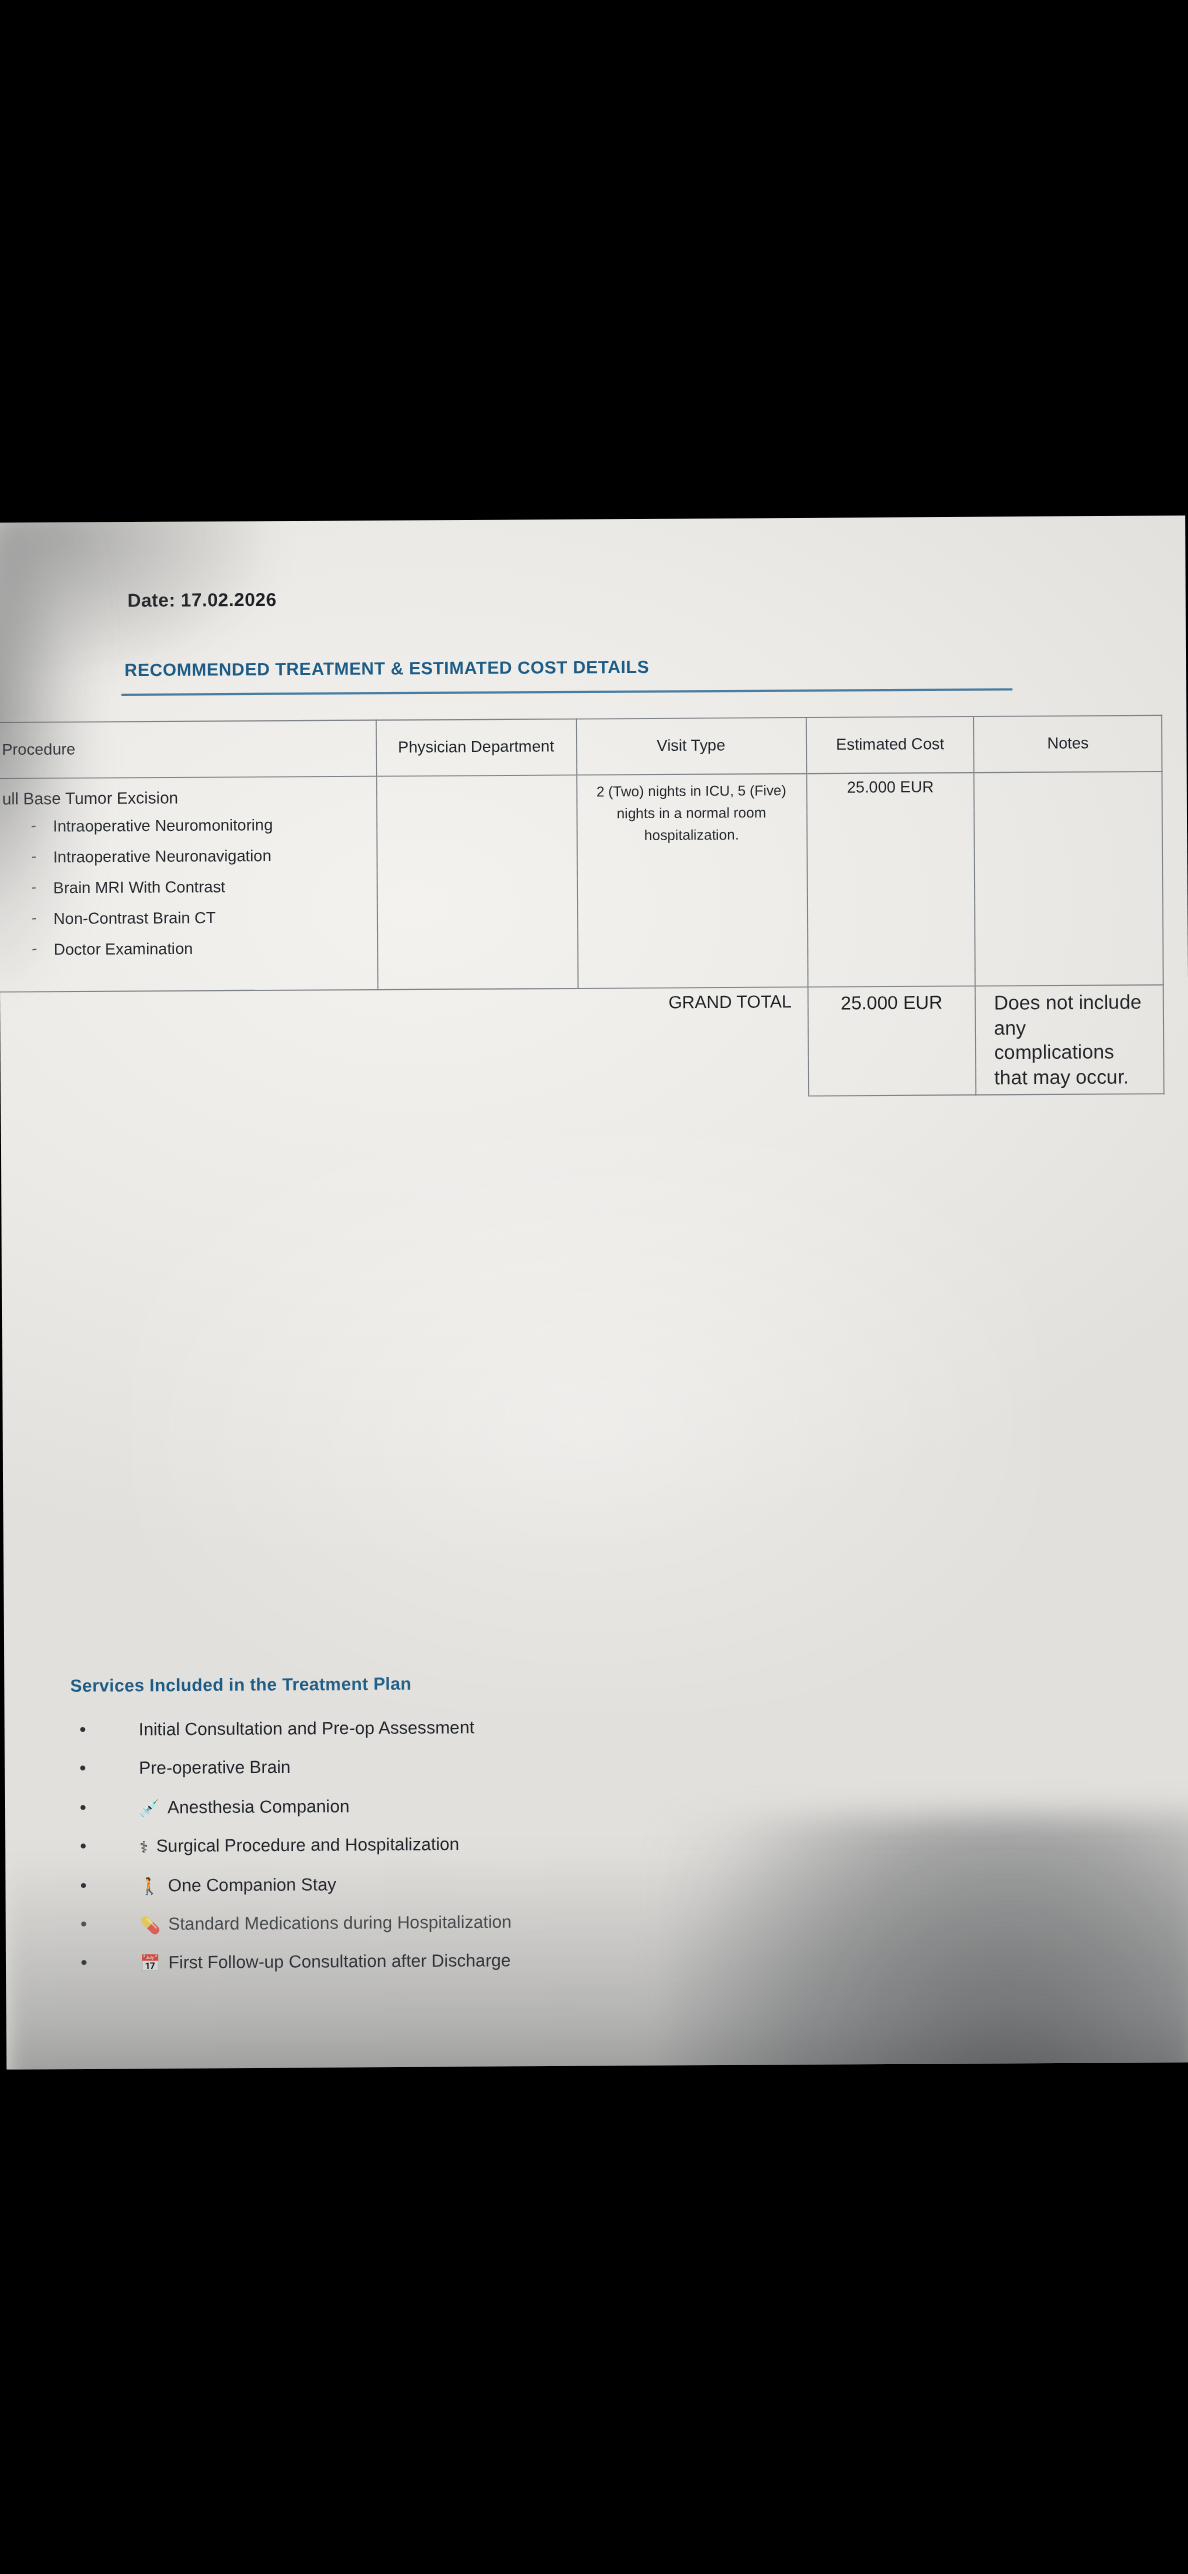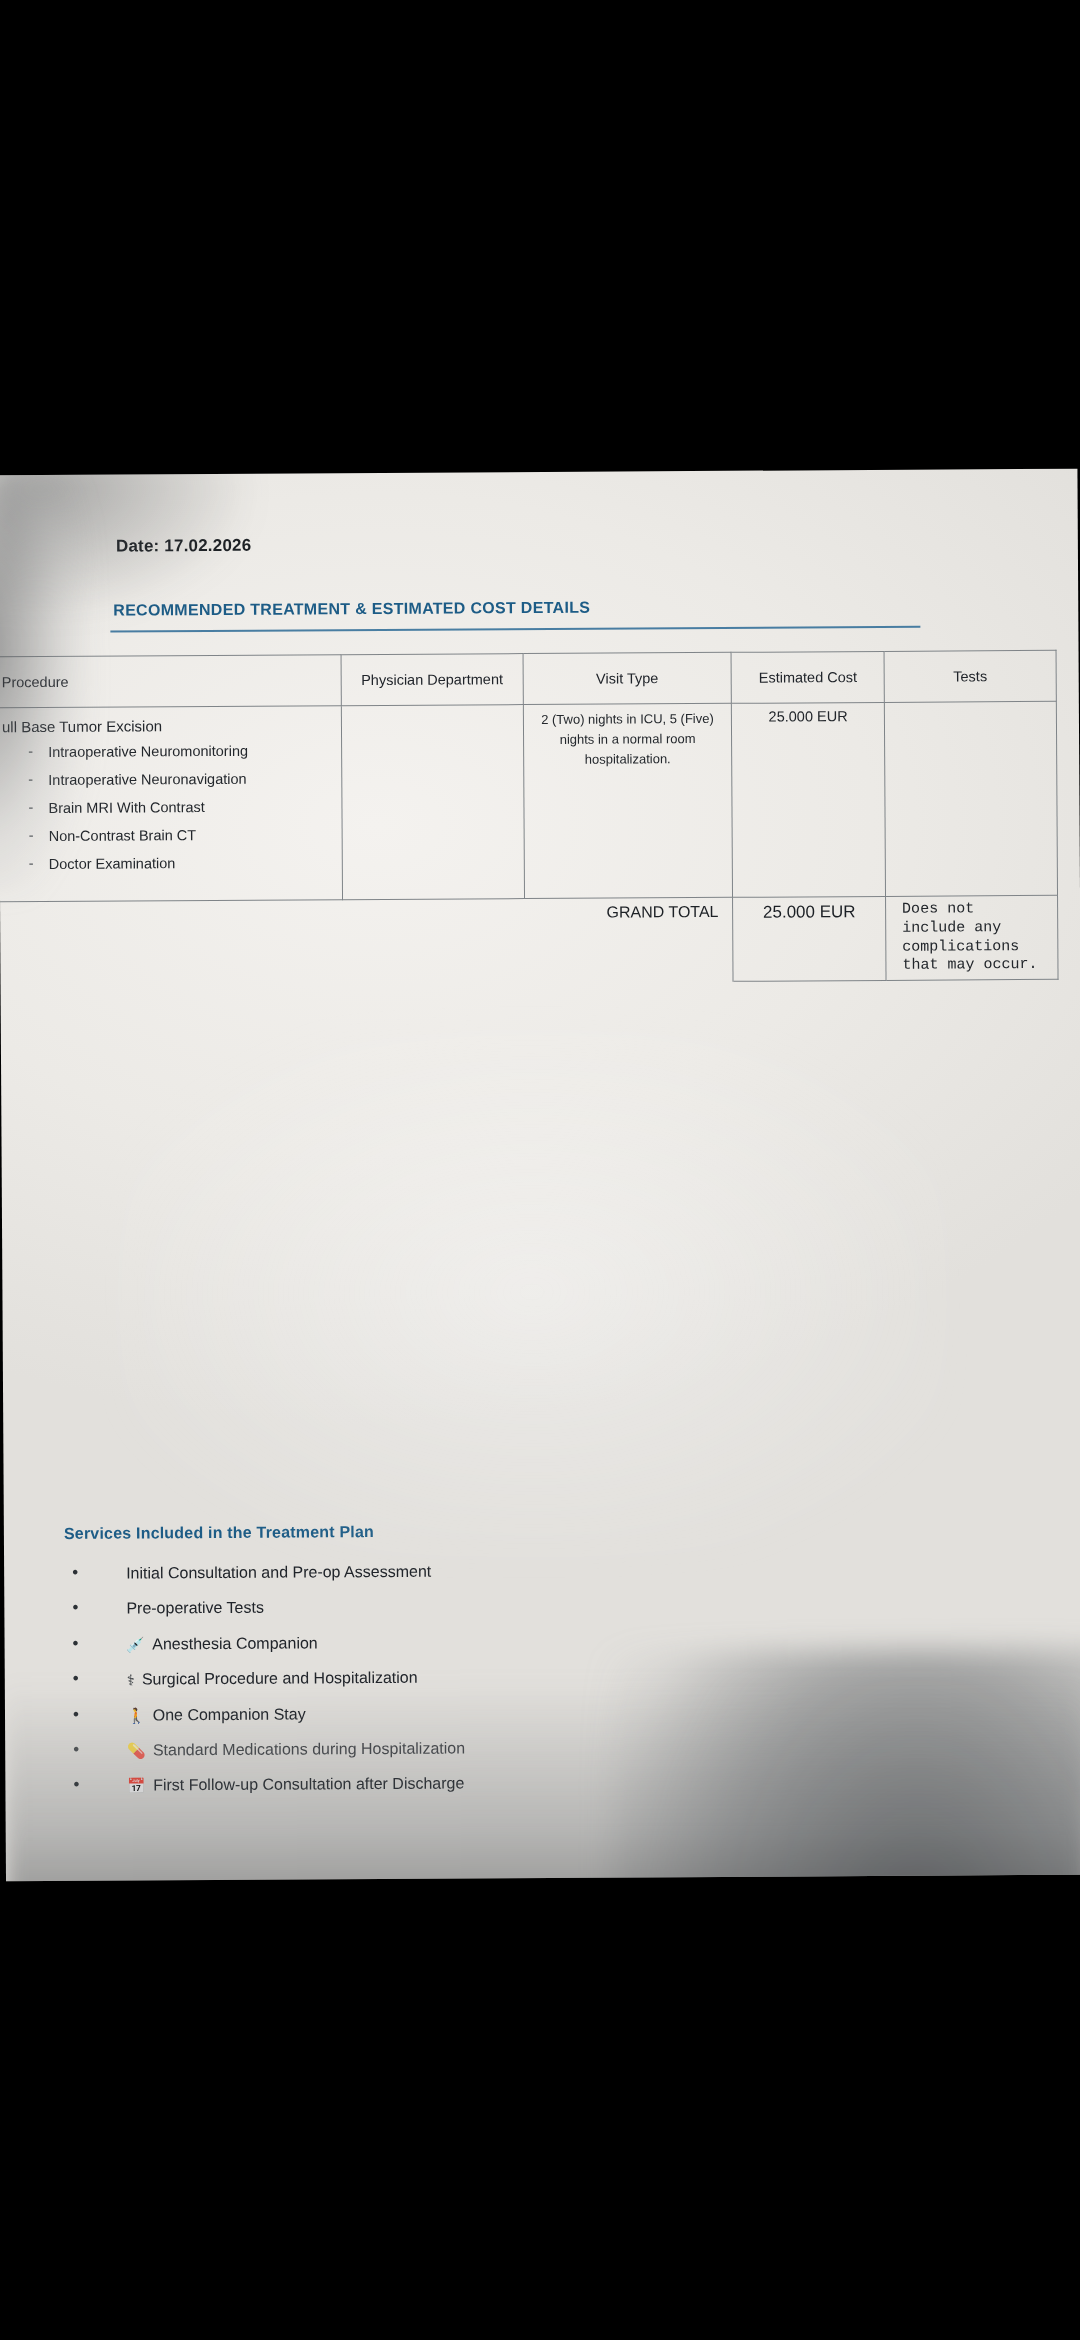--- a/index.html
+++ b/index.html
@@ -211,25 +211,24 @@
     border-left: none !important;
   }
   .grand-total-cell {
     text-align: center;
     vertical-align: middle;
     font-size: 17px;
     font-weight: bold;
     color: #1b1f24;
   }
   .grand-note-cell {
-    font-size: 15px;
+    font-size: 18px;
     line-height: 1.25;
     padding: 4px 16px !important;
     color: #22262b;
-    font-family: Liberation Mono, monospace;
   }
   .no-border-left { border-left: none !important; }
   .no-border-bottom { border-bottom: none !important; }
 
   
   #services {
     position: absolute;
     left: 60px;
     top: 1050px;
     width: 740px;
@@ -287,21 +286,21 @@
       <div class="section-title">RECOMMENDED TREATMENT &amp; ESTIMATED COST DETAILS</div>
       <div class="title-rule"></div>
 
       <table id="cost-table">
         <thead>
           <tr>
             <th class="col-proc left">Procedure</th>
             <th class="col-dept">Physician Department</th>
             <th class="col-visit">Visit Type</th>
             <th class="col-cost">Estimated Cost</th>
-            <th class="col-notes">Tests</th>
+            <th class="col-notes">Notes</th>
           </tr>
         </thead>
         <tbody>
           <tr>
             <td class="proc-cell">
               <div class="proc-main">ull Base Tumor Excision</div>
               <ul class="proc-list">
                 <li>Intraoperative Neuromonitoring</li>
                 <li>Intraoperative Neuronavigation</li>
                 <li>Brain MRI With Contrast</li>
@@ -319,21 +318,21 @@
             <td class="grand-total-cell">25.000 EUR</td>
             <td class="grand-note-cell">Does not include any complications that may occur.</td>
           </tr>
         </tbody>
       </table>
 
       <div id="services">
         <h2>Services Included in the Treatment Plan</h2>
         <ul>
           <li><span>Initial Consultation and Pre-op Assessment</span></li>
-          <li><span>Pre-operative Tests</span></li>
+          <li><span>Pre-operative Brain</span></li>
           <li><span class="emoji">💉</span><span>Anesthesia Companion</span></li>
           <li><span class="emoji">⚕</span><span>Surgical Procedure and Hospitalization</span></li>
           <li><span class="emoji">🚶</span><span>One Companion Stay</span></li>
           <li class="fade"><span class="emoji">💊</span><span>Standard Medications during Hospitalization</span></li>
           <li><span class="emoji">📅</span><span>First Follow-up Consultation after Discharge</span></li>
         </ul>
       </div>
 
     </div>
 

